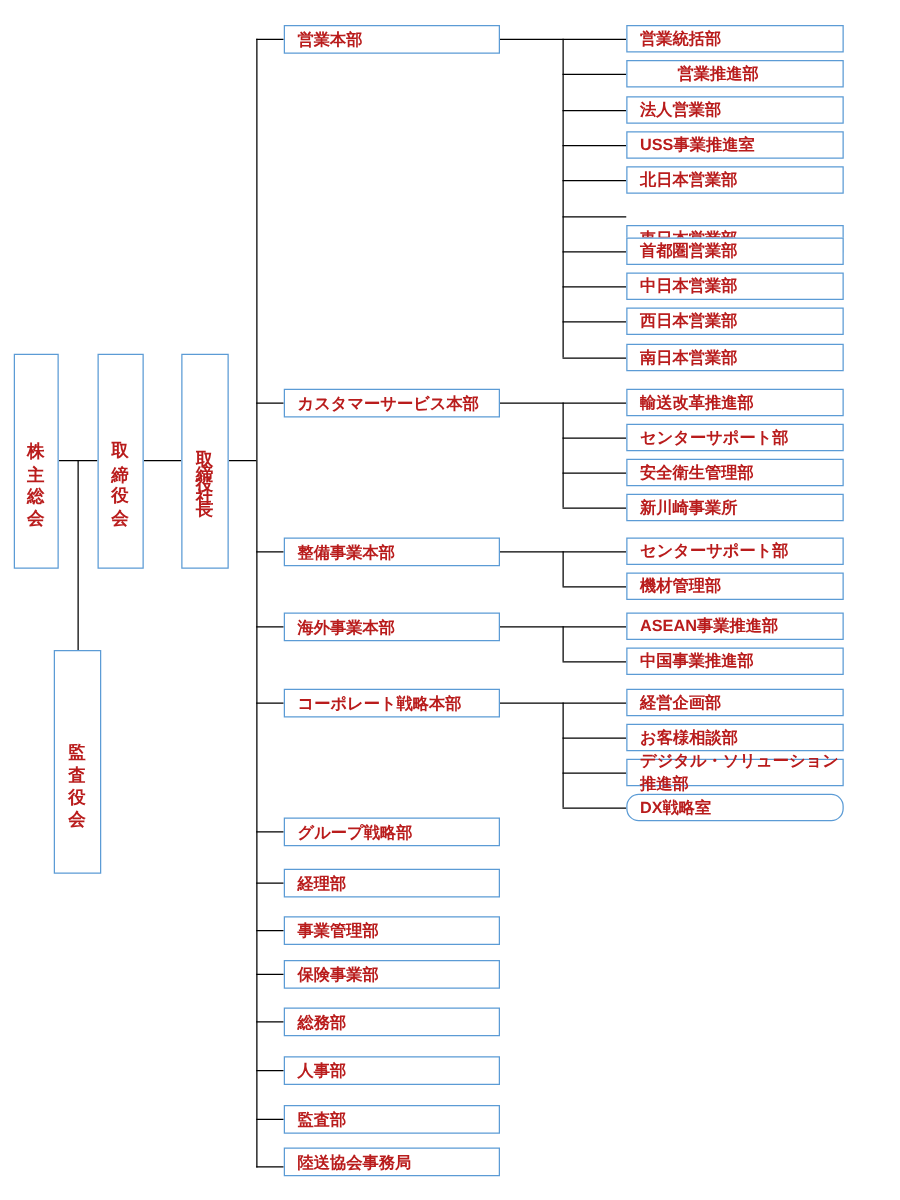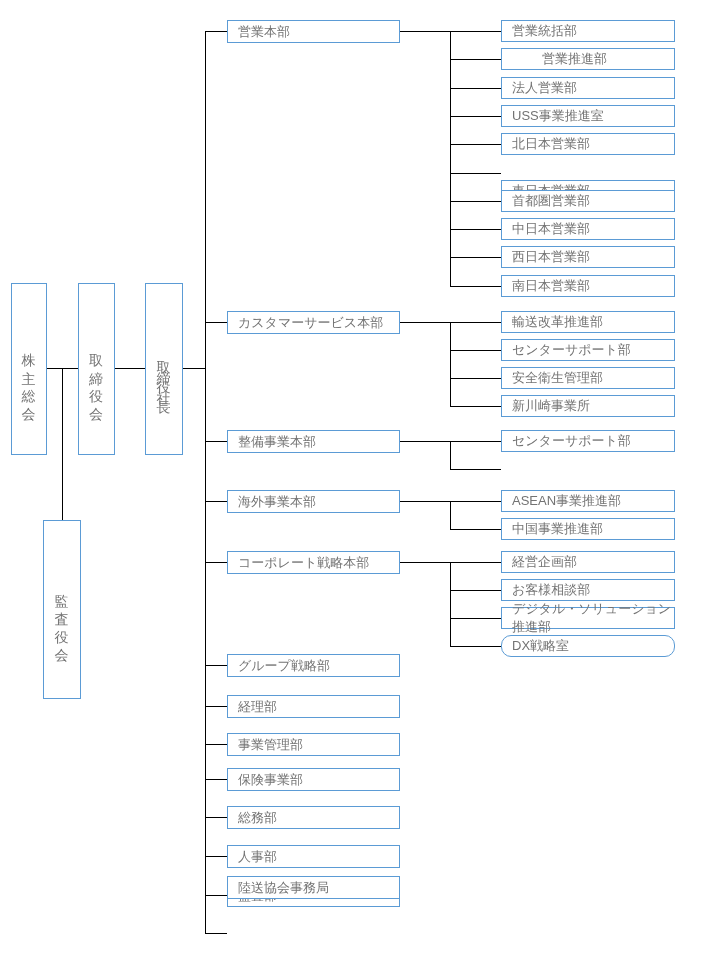--- a/index.html
+++ b/index.html
@@ -5,21 +5,21 @@
   html,body{margin:0;padding:0;background:#ffffff;}
   .canvas{
     position:relative;width:720px;height:960px;background:#ffffff;
     font-family:"Liberation Sans",sans-serif;overflow:hidden;
   }
   .ln{position:absolute;background:#000000;}
   .ln.h{height:1px;}
   .ln.v{width:1px;}
   .box{
     position:absolute;box-sizing:border-box;background:#ffffff;
-    border:1.5px solid #5B9BD5;color:#737373;font-weight:400;
+    border:1.5px solid #5B9BD5;color:#b91c1c;font-weight:700;
   }
   .mbox{left:227px;width:173px;height:23px;font-size:13px;display:flex;align-items:center;padding-left:10px;}
   .cbox{left:501px;width:174px;height:22px;font-size:13px;display:flex;align-items:center;padding-left:10px;}
   .vbox{display:flex;align-items:center;justify-content:center;font-size:14px;}
   .vbox span{writing-mode:vertical-rl;text-orientation:upright;letter-spacing:18px;margin-top:18px;line-height:1;}
   .vbox.ls5 span{letter-spacing:10px;margin-top:10px;}
 </style>
 </head>
 <body>
 
@@ -97,39 +97,40 @@
   <div class="box mbox" style="top:490px;">海外事業本部</div>
   <div class="box mbox" style="top:551px;">コーポレート戦略本部</div>
 
   <div class="box mbox" style="top:654px;">グループ戦略部</div>
   <div class="box mbox" style="top:695px;">経理部</div>
   <div class="box mbox" style="top:733px;">事業管理部</div>
   <div class="box mbox" style="top:768px;">保険事業部</div>
   <div class="box mbox" style="top:806px;">総務部</div>
   <div class="box mbox" style="top:845px;">人事部</div>
   <div class="box mbox" style="top:884px;">監査部</div>
-  <div class="box mbox" style="top:876px;">陸送協会事務局</div>
+  <div class="box mbox" style="top:918px;">陸送協会事務局</div>
 
   <div class="box cbox" style="top:20px;">営業統括部</div>
   <div class="box cbox" style="top:48px;padding-left:40px;">営業推進部</div>
   <div class="box cbox" style="top:77px;">法人営業部</div>
   <div class="box cbox" style="top:105px;">USS事業推進室</div>
   <div class="box cbox" style="top:133px;">北日本営業部</div>
   <div class="box cbox" style="top:180px;">東日本営業部</div>
   <div class="box cbox" style="top:190px;">首都圏営業部</div>
   <div class="box cbox" style="top:218px;">中日本営業部</div>
   <div class="box cbox" style="top:246px;">西日本営業部</div>
   <div class="box cbox" style="top:275px;">南日本営業部</div>
 
   <div class="box cbox" style="top:311px;">輸送改革推進部</div>
   <div class="box cbox" style="top:339px;">センターサポート部</div>
   <div class="box cbox" style="top:367px;">安全衛生管理部</div>
   <div class="box cbox" style="top:395px;">新川崎事業所</div>
 
   <div class="box cbox" style="top:430px;">センターサポート部</div>
+  <div class="box cbox" style="top:458px;">機材管理部</div>
 
   <div class="box cbox" style="top:518px;">中国事業推進部</div>
   <div class="box cbox" style="top:490px;">ASEAN事業推進部</div>
 
   <div class="box cbox" style="top:579px;">お客様相談部</div>
   <div class="box cbox" style="top:551px;">経営企画部</div>
   <div class="box cbox" style="top:607px;">デジタル・ソリューション推進部</div>
   <div class="box cbox" style="top:635px;border-radius:10px;">DX戦略室</div>
 
 </div>

